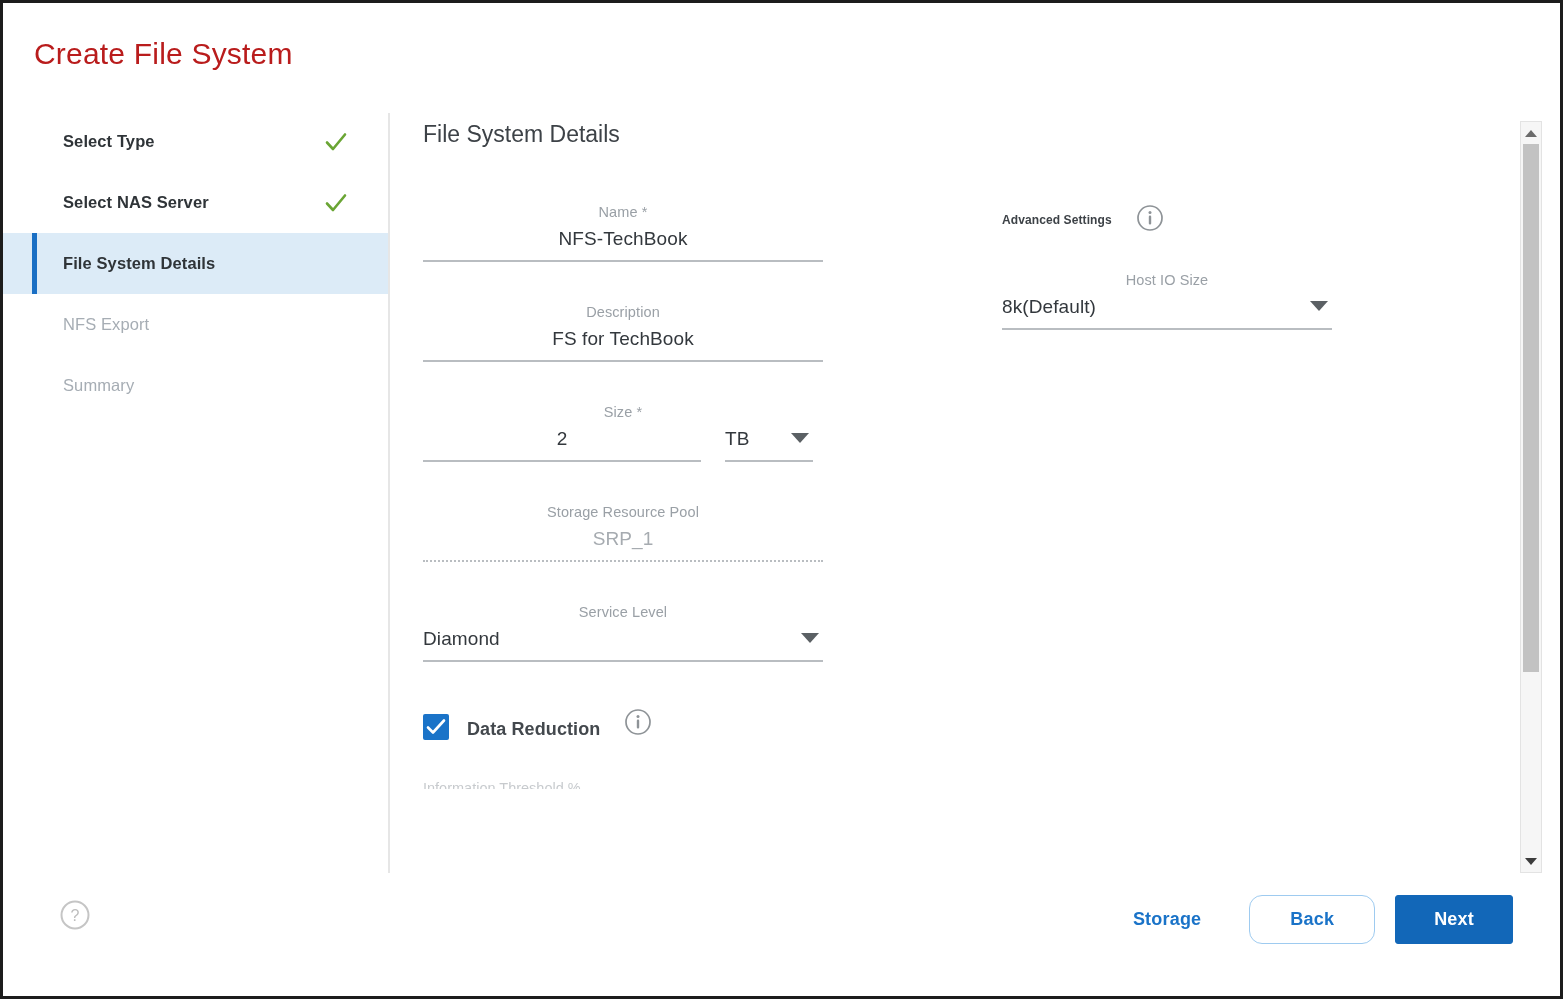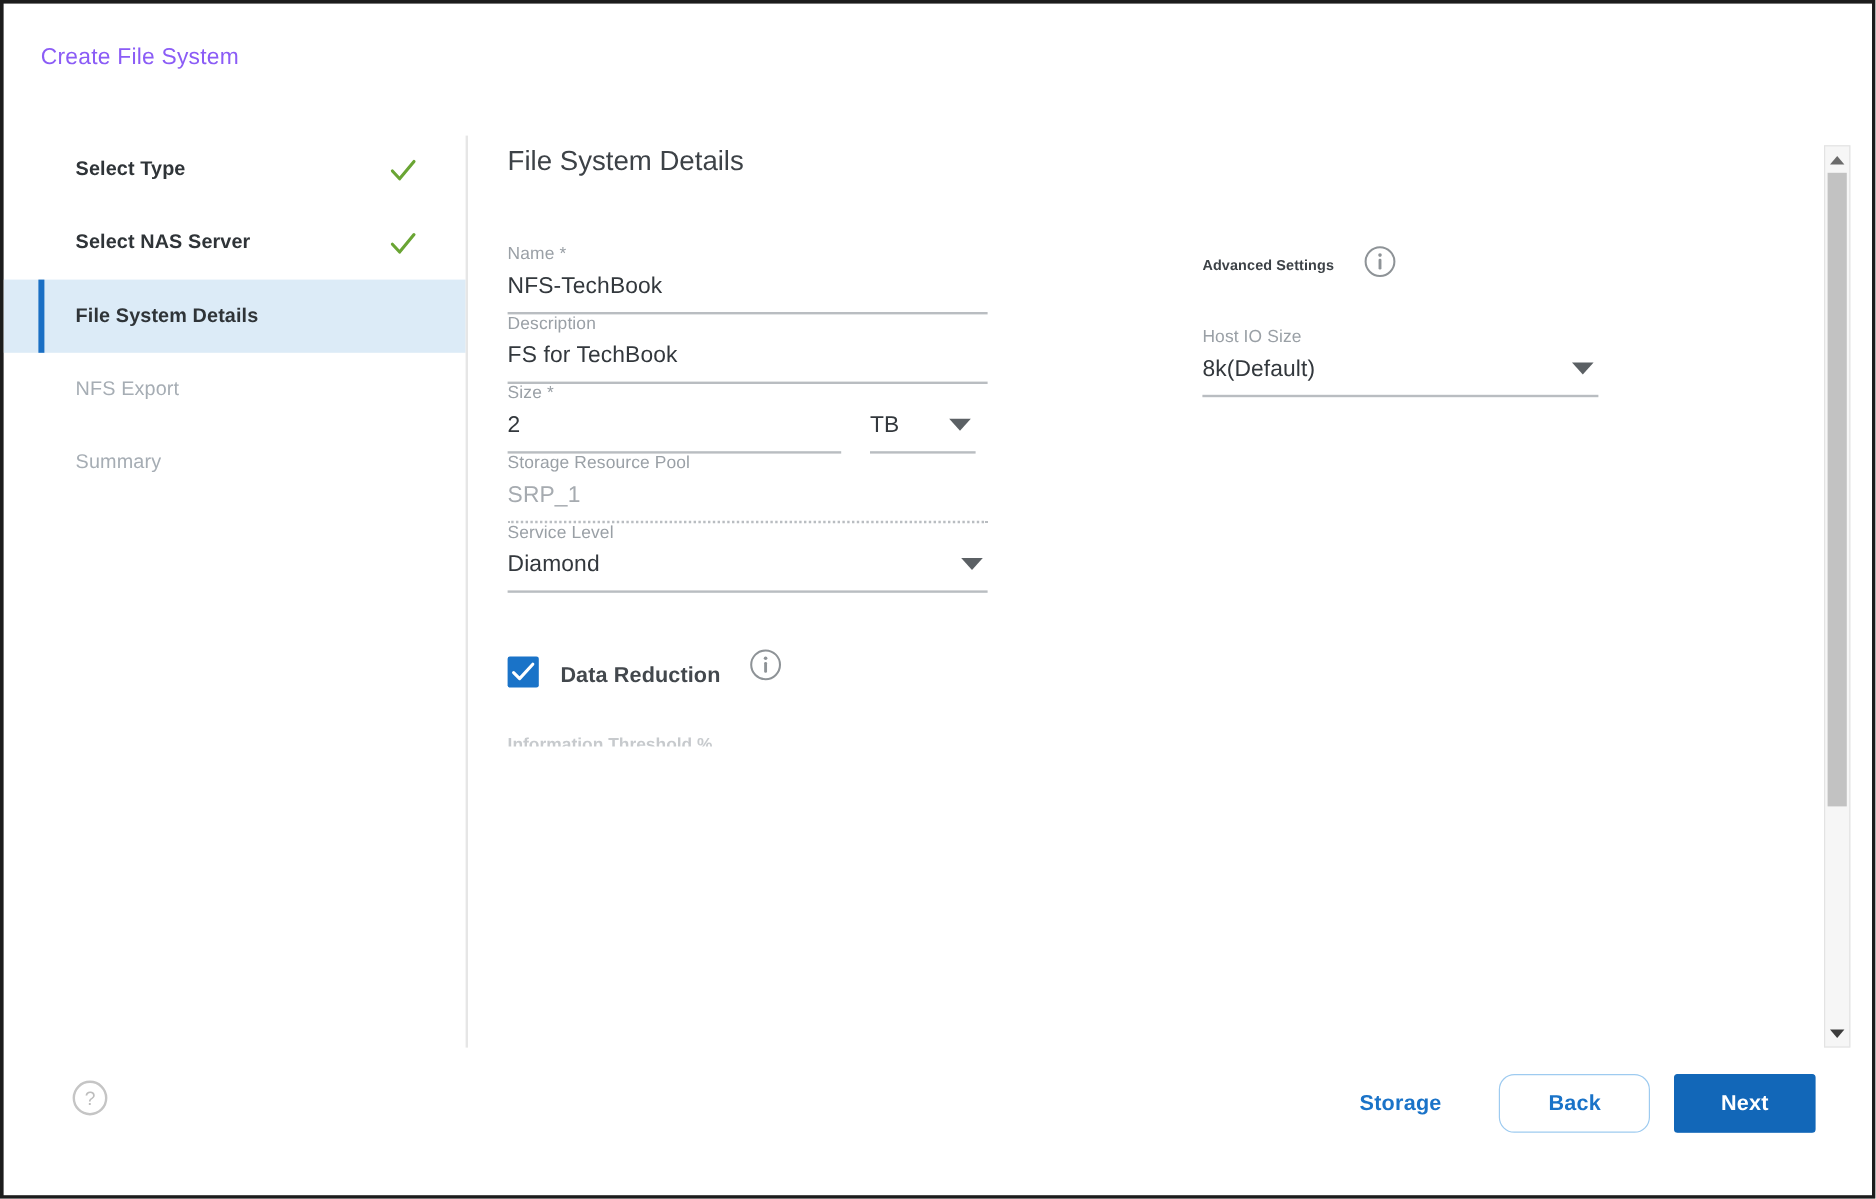--- a/index.html
+++ b/index.html
@@ -18,23 +18,23 @@
     background: #ffffff;
     border: 3px solid #1c1c1c;
     overflow: hidden;
   }
 
   
   .dialog-title {
     position: absolute;
     left: 31px;
     top: 34px;
-    font-size: 19px;
+    font-size: 30px;
     font-weight: 400;
-    color: #8b5cf6;
+    color: #b91c1c;
     letter-spacing: 0.2px;
   }
 
   
   .sidebar {
     position: absolute;
     left: 0;
     top: 108px;
     width: 385px;
     height: 762px;
@@ -98,21 +98,21 @@
     font-weight: 400;
     color: #3d4247;
     margin-bottom: 56px;
   }
 
   .columns { display: flex; }
   .col-left { width: 400px; }
   .col-right { margin-left: 179px; width: 330px; }
 
   
-  .field { position: relative; }
+  .field { margin-bottom: 42px; position: relative; text-align: center; }
   .field-label {
     font-size: 14.5px;
     color: #9aa0a6;
     margin-bottom: 8px;
     letter-spacing: 0.1px;
   }
   .field-value {
     font-size: 19px;
     color: #33383d;
     padding-bottom: 10px;
@@ -191,21 +191,20 @@
   .toggle-gap { margin-left: 28px; }
 
   
   .clipped {
     margin-top: 40px;
     font-size: 14.5px;
     color: #9aa0a6;
     height: 9px;
     overflow: hidden;
     opacity: 0.55;
-    font-weight: bold;
   }
 
   
   .adv-head {
     display: flex;
     align-items: center;
     margin-bottom: 36px;
   }
   .adv-title {
     font-size: 12px;

